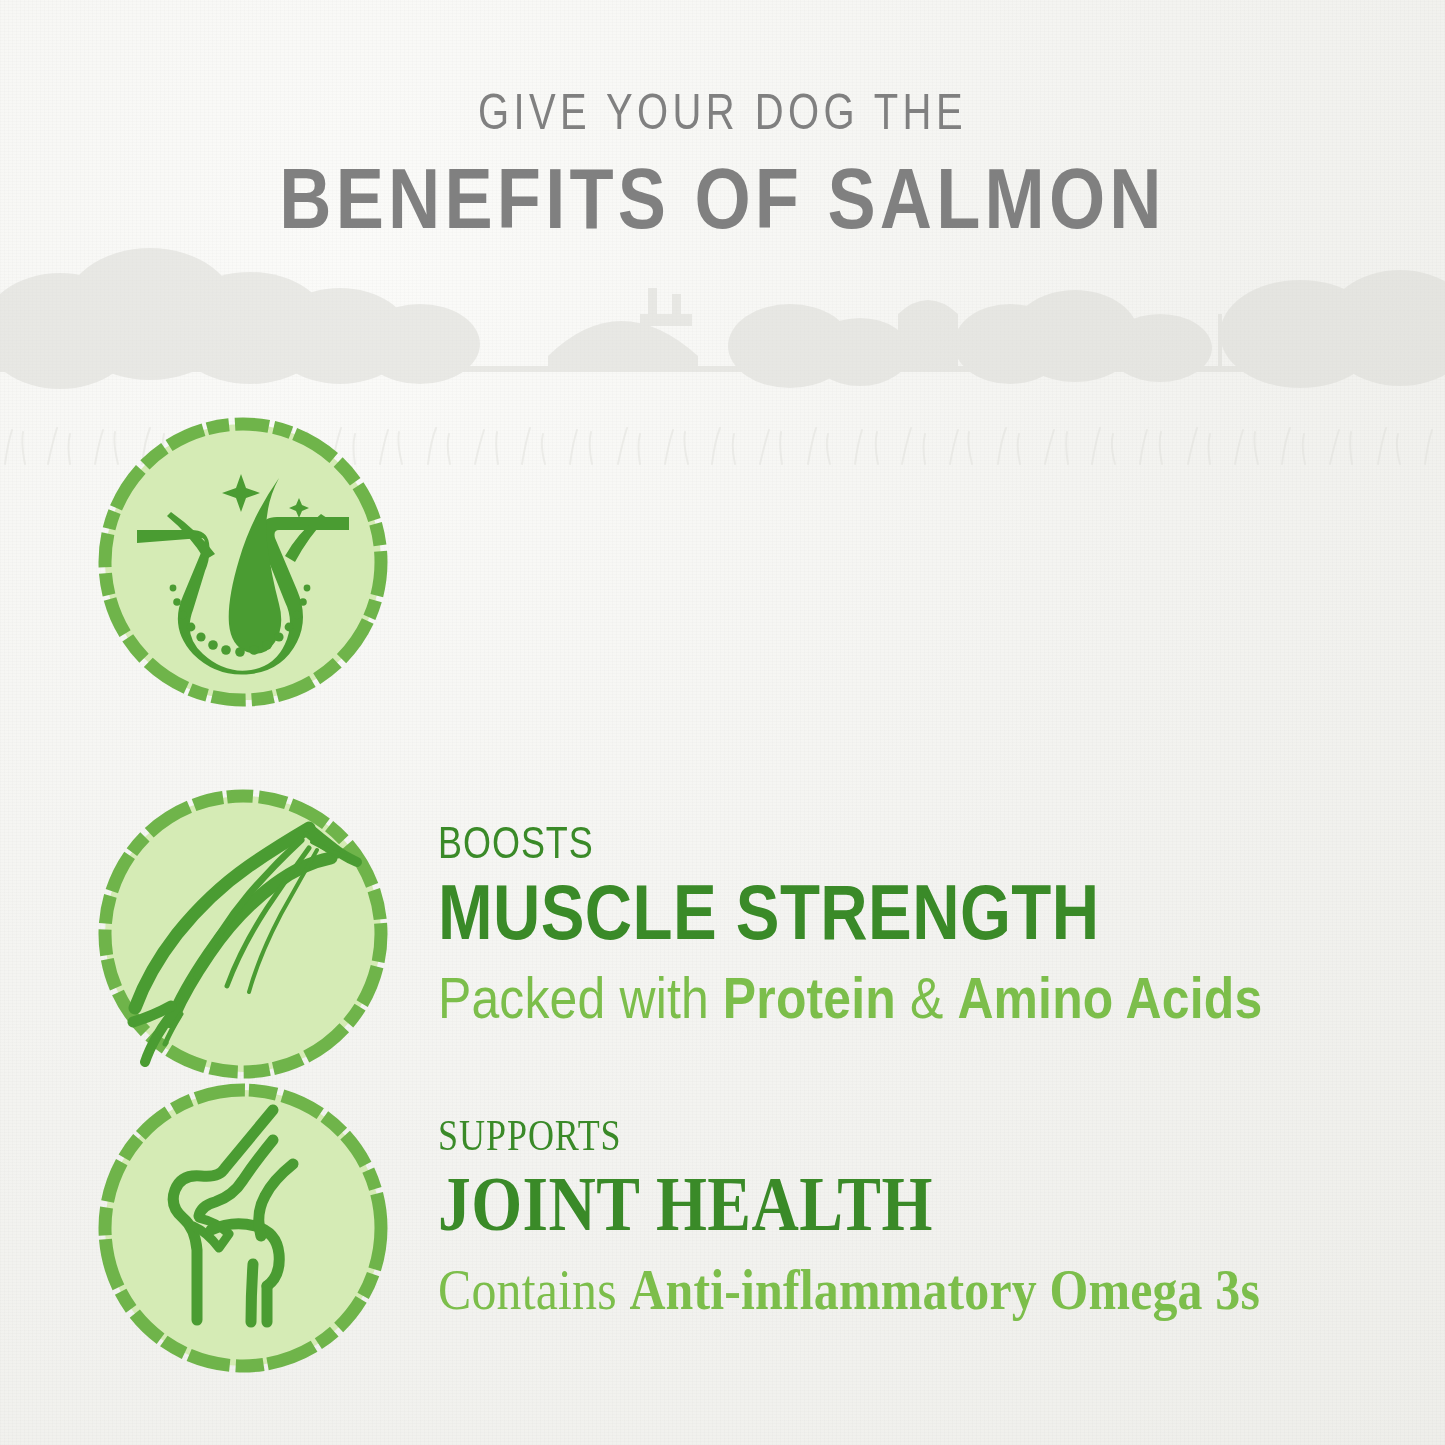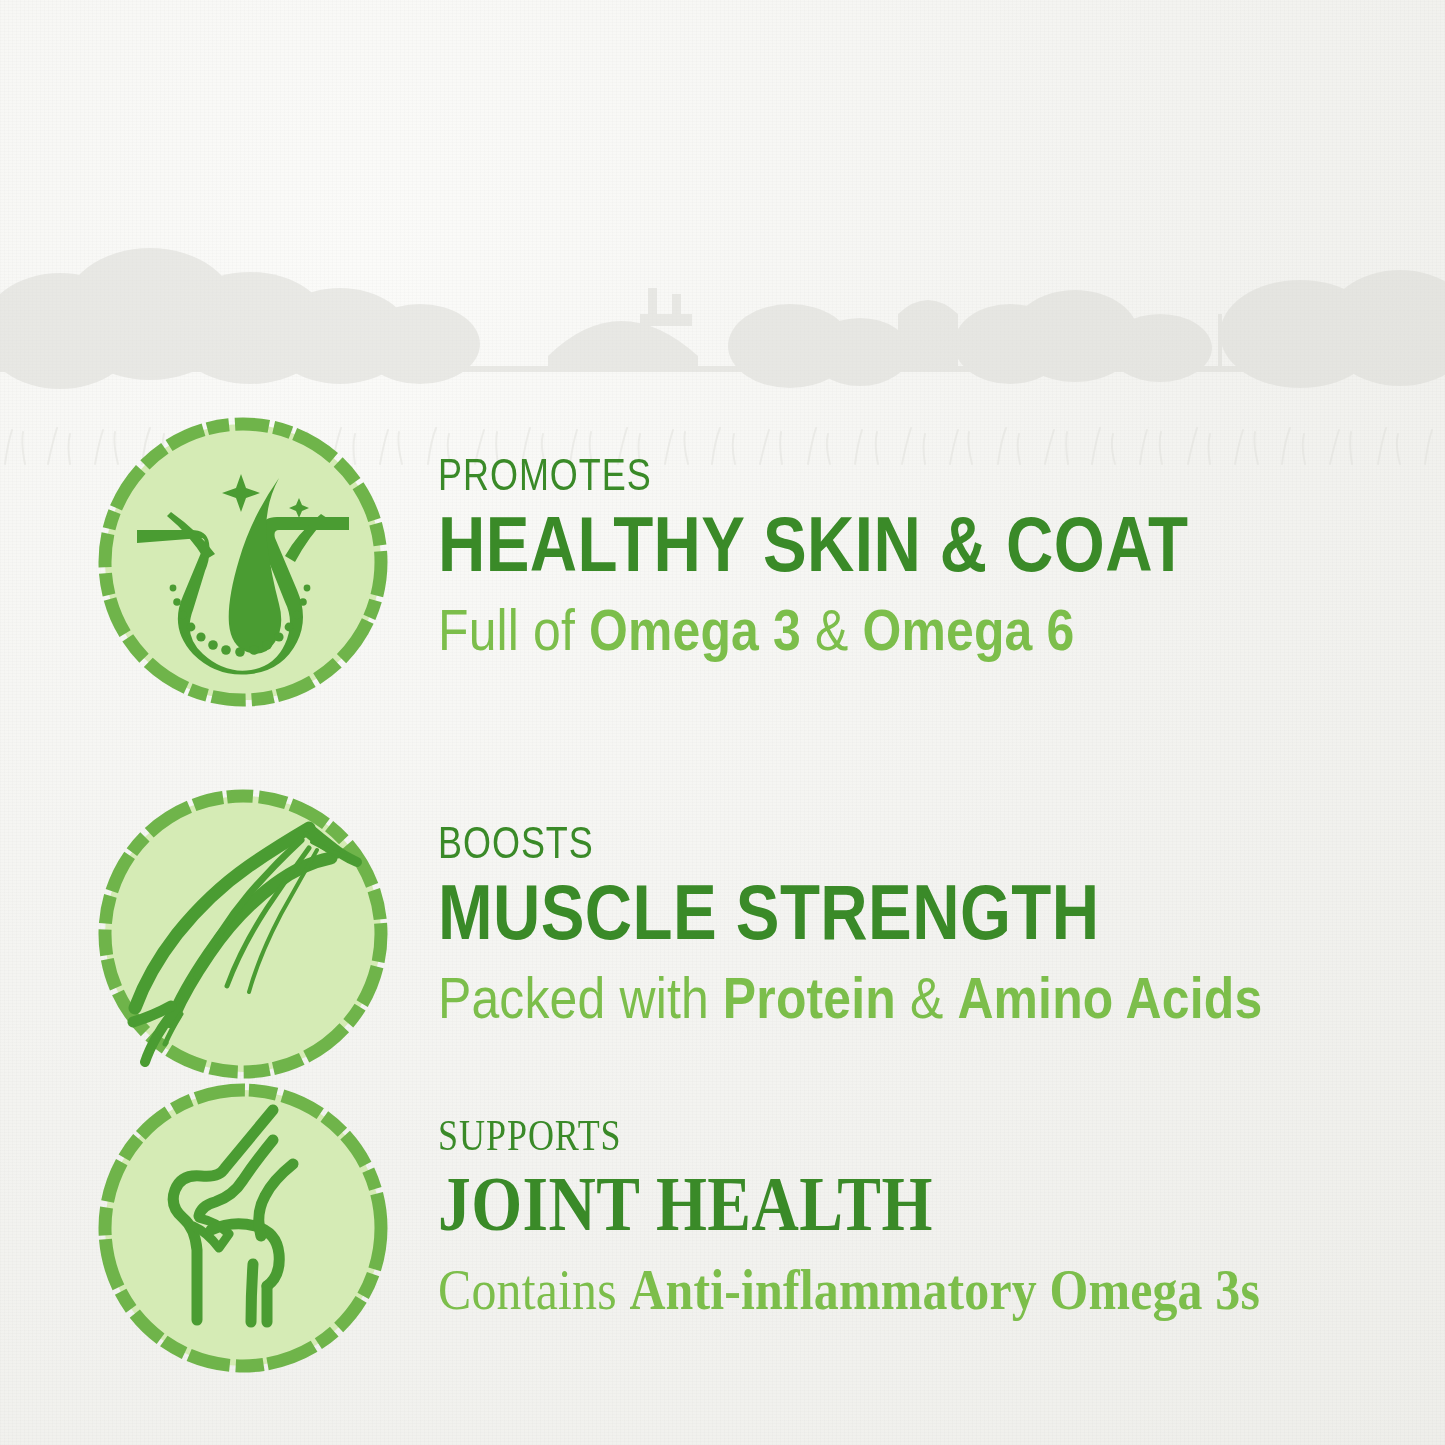--- a/index.html
+++ b/index.html
@@ -164,20 +164,24 @@
       <rect x="0" y="130" width="1445" height="6"></rect>
     </g>
   </svg>
 
   <svg class="field" viewBox="0 0 1445 120" preserveAspectRatio="none">
     <g stroke="#dcdcd7" stroke-width="2" stroke-linecap="round" fill="none">
       <path d="M5 118 q3 -22 7 -34 M25 118 q-4 -20 -2 -32 M48 118 q5 -24 9 -36 M70 118 q-3 -18 0 -30 M95 118 q4 -22 8 -34 M118 118 q-5 -20 -3 -32 M142 118 q3 -24 8 -36 M165 118 q-4 -18 -1 -30 M190 118 q5 -22 9 -34 M212 118 q-3 -20 -1 -32 M238 118 q4 -24 8 -36 M260 118 q-5 -18 -2 -30 M285 118 q3 -22 7 -34 M308 118 q-4 -20 -1 -32 M332 118 q5 -24 9 -36 M355 118 q-3 -18 0 -30 M380 118 q4 -22 8 -34 M402 118 q-5 -20 -3 -32 M428 118 q3 -24 8 -36 M450 118 q-4 -18 -1 -30 M475 118 q5 -22 9 -34 M498 118 q-3 -20 -1 -32 M522 118 q4 -24 8 -36 M545 118 q-5 -18 -2 -30 M570 118 q3 -22 7 -34 M592 118 q-4 -20 -1 -32 M618 118 q5 -24 9 -36 M640 118 q-3 -18 0 -30 M665 118 q4 -22 8 -34 M688 118 q-5 -20 -3 -32 M712 118 q3 -24 8 -36 M735 118 q-4 -18 -1 -30 M760 118 q5 -22 9 -34 M782 118 q-3 -20 -1 -32 M808 118 q4 -24 8 -36 M830 118 q-5 -18 -2 -30 M855 118 q3 -22 7 -34 M878 118 q-4 -20 -1 -32 M902 118 q5 -24 9 -36 M925 118 q-3 -18 0 -30 M950 118 q4 -22 8 -34 M972 118 q-5 -20 -3 -32 M998 118 q3 -24 8 -36 M1020 118 q-4 -18 -1 -30 M1045 118 q5 -22 9 -34 M1068 118 q-3 -20 -1 -32 M1092 118 q4 -24 8 -36 M1115 118 q-5 -18 -2 -30 M1140 118 q3 -22 7 -34 M1162 118 q-4 -20 -1 -32 M1188 118 q5 -24 9 -36 M1210 118 q-3 -18 0 -30 M1235 118 q4 -22 8 -34 M1258 118 q-5 -20 -3 -32 M1282 118 q3 -24 8 -36 M1305 118 q-4 -18 -1 -30 M1330 118 q5 -22 9 -34 M1352 118 q-3 -20 -1 -32 M1378 118 q4 -24 8 -36 M1400 118 q-5 -18 -2 -30 M1425 118 q3 -22 7 -34"></path>
     </g>
   </svg>
 
+  <div class="head">
+    <span class="l1">GIVE YOUR DOG THE</span>
+    <span class="l2">BENEFITS OF SALMON</span>
+  </div>
 
   <div class="row r1">
     <div class="badge">
       <svg viewBox="0 0 300 300">
         <circle cx="150" cy="150" r="138" fill="#d5ebb5"></circle>
         <circle cx="150" cy="150" r="138" fill="none" stroke="#6fb44a" stroke-width="13" stroke-dasharray="34 5 18 4 46 6 26 5 38 4 22 6"></circle>
         <g fill="#4a9c32">
 
           <path d="M44 118 L98 118 q16 0 18 13 q2 14 -4 28 L100 198 q-10 26 10 44 q22 20 48 16 q24 -4 34 -26 q10 -22 0 -42 L172 140 q-6 -14 -4 -24 q2 -11 16 -11 L256 105 L256 118 L186 118 q-6 0 -4 8 l22 52 q12 28 0 52 q-14 28 -46 32 q-34 4 -58 -20 q-24 -26 -10 -58 l20 -48 q4 -10 -2 -10 L44 131 Z"></path>
 
@@ -204,25 +208,20 @@
           <circle cx="161" cy="238" r="4.8"></circle>
             <circle cx="174" cy="233" r="4.8"></circle>
           <circle cx="186" cy="225" r="4.6"></circle>
             <circle cx="196" cy="215" r="4.4"></circle>
           <circle cx="204" cy="203" r="4.2"></circle>
             <circle cx="210" cy="190" r="3.8"></circle>
           <circle cx="214" cy="176" r="3.4"></circle>
         </g>
       </svg>
     </div>
-    <div class="copy">
-      <span class="kicker">PROMOTES</span>
-      <span class="title">HEALTHY SKIN &amp; COAT</span>
-      <span class="sub"><span>Full of </span><span class="b">Omega 3</span><span> &amp; </span><span class="b">Omega 6</span></span>
-    </div>
   </div>
 
   <div class="row r2">
     <div class="badge">
       <svg viewBox="0 0 300 300">
         <circle cx="150" cy="150" r="138" fill="#d5ebb5"></circle>
         <circle cx="150" cy="150" r="138" fill="none" stroke="#6fb44a" stroke-width="13" stroke-dasharray="28 5 40 4 20 6 48 5 30 4 26 6"></circle>
         <g fill="none" stroke="#4a9c32" stroke-linecap="round">
 
           <path d="M216 44 q-34 20 -60 38 q-40 28 -72 68 q-28 36 -42 74" stroke-width="13"></path>

